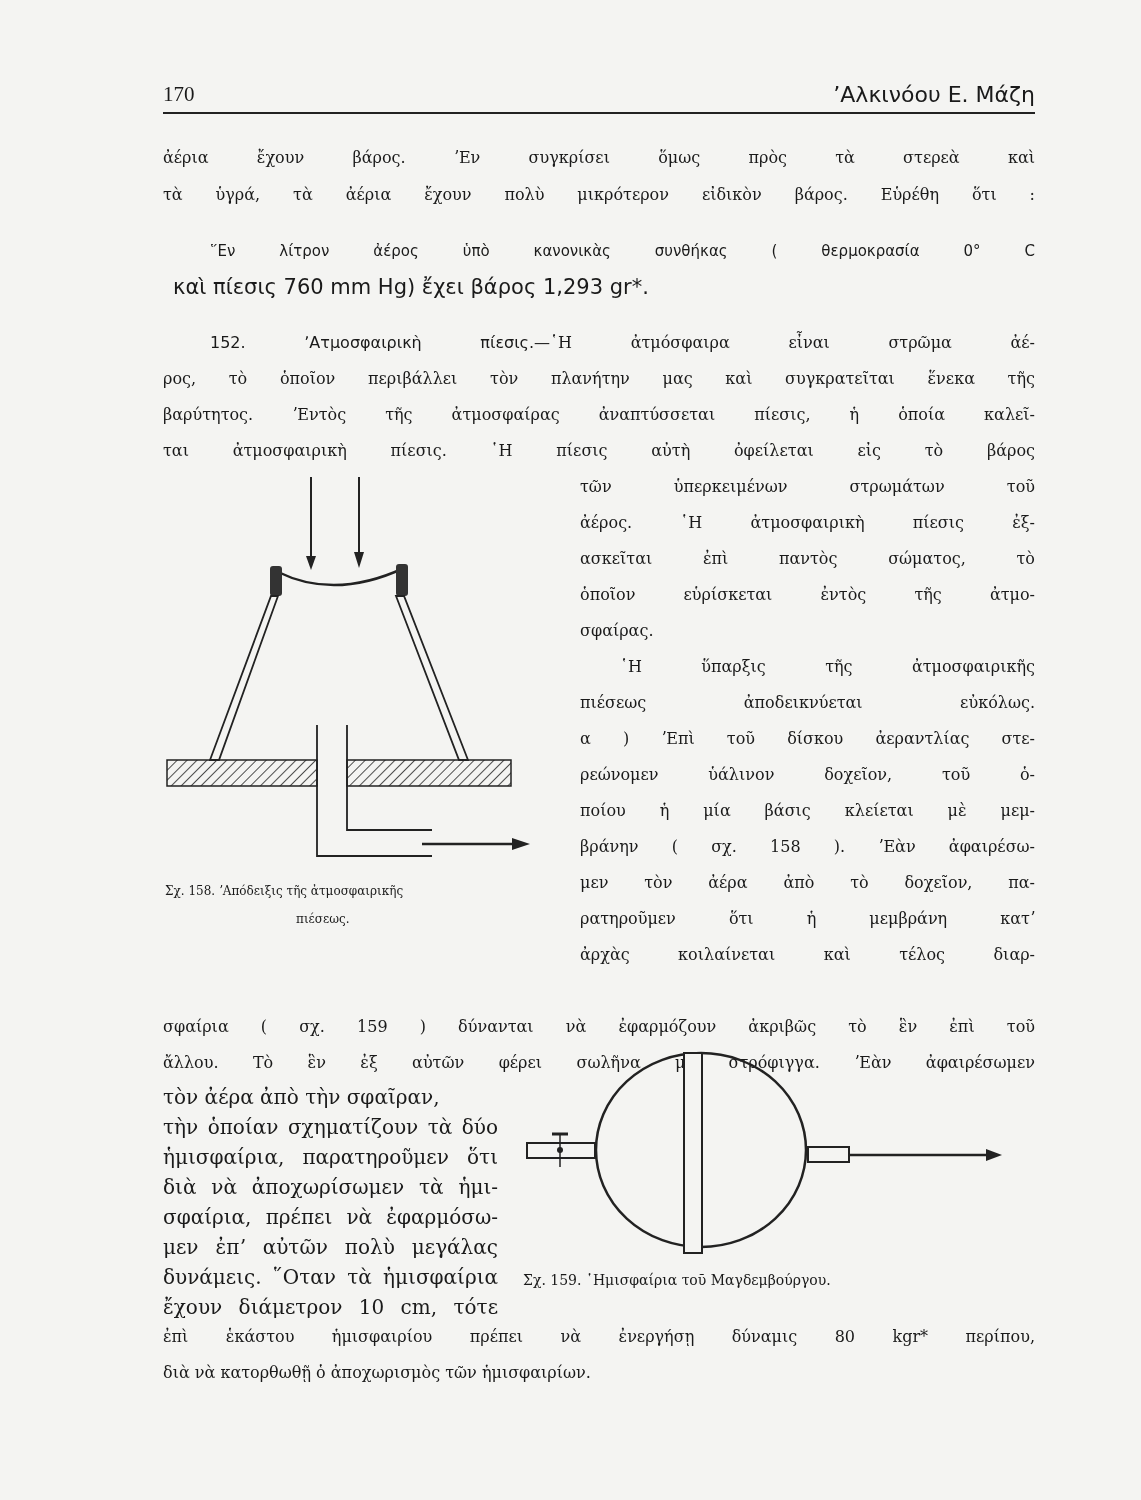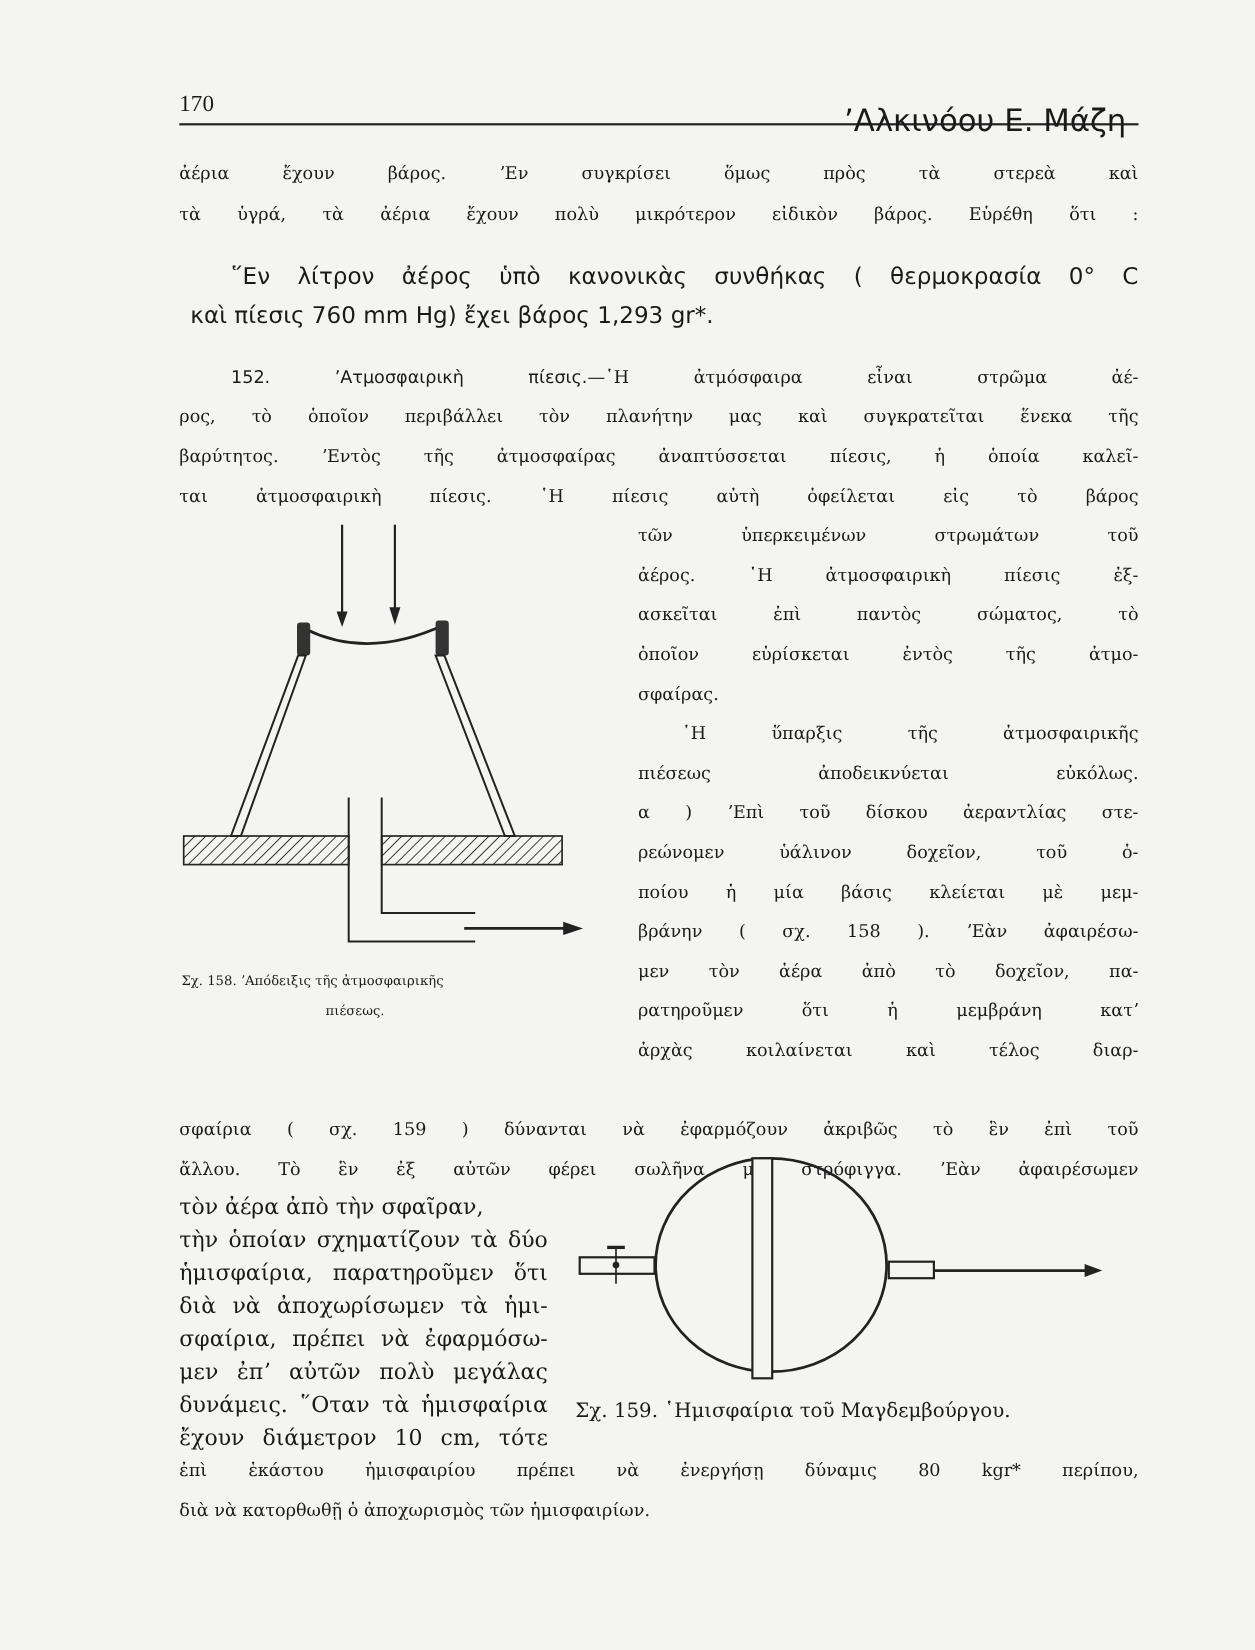--- a/index.html
+++ b/index.html
@@ -7,21 +7,21 @@
     width: 1141px; height: 1500px; background: #f4f4f2; position: relative;
     overflow: hidden; color: #1a1a1a;
     font-family: "DejaVu Serif", serif;
   }
   .page { position: absolute; left: 0; top: 0; width: 1117px; height: 1500px; }
   .header {
     position: absolute; left: 163px; top: 80px; width: 872px; height: 32px;
     border-bottom: 2px solid #222;
   }
   .page-number { position: absolute; left: 0; top: 2px; font-family: "Liberation Serif", serif; font-size: 21px; }
-  .running-head { position: absolute; right: 11px; top: 2px; font-family: "DejaVu Sans", sans-serif; font-size: 28px; margin-top: 11px; }
+  .running-head { position: absolute; right: 0; top: 2px; font-family: "DejaVu Sans", sans-serif; font-size: 22px; }
   .line {
     position: absolute; white-space: nowrap; font-family: "DejaVu Serif", serif;
     font-size: 16px; line-height: 30px; text-align: justify; text-align-last: justify;
   }
   .sans { font-family: "DejaVu Sans", sans-serif; }
   .full { left: 163px; width: 872px; }
   .right { left: 580px; width: 455px; }
   .left { left: 163px; width: 335px; font-size: 20px; }
   .caption { position: absolute; font-family: "DejaVu Serif", serif; font-size: 12px; white-space: nowrap; }
   svg { position: absolute; }
@@ -32,21 +32,21 @@
 <div class="page">
 
   <div class="header">
     <span class="page-number">170</span>
     <span class="running-head">ʼΑλκινόου Ε. Μάζη</span>
   </div>
 
   <div class="line full" style="top:143px;">ἀέρια ἔχουν βάρος. ʼΕν συγκρίσει ὅμως πρὸς τὰ στερεὰ καὶ</div>
   <div class="line full" style="top:180px;">τὰ ὑγρά, τὰ ἀέρια ἔχουν πολὺ μικρότερον εἰδικὸν βάρος. Εὑρέθη ὅτι :</div>
 
-  <div class="line sans" style="left:210px; width:825px; top:236px; font-size:21px;">῞Εν λίτρον ἀέρος ὑπὸ κανονικὰς συνθήκας ( θερμοκρασία 0° C</div>
+  <div class="line sans" style="left:210px; width:825px; top:236px; font-size:15px;">῞Εν λίτρον ἀέρος ὑπὸ κανονικὰς συνθήκας ( θερμοκρασία 0° C</div>
   <div class="line sans" style="left:173px; top:272px; font-size:21px; text-align-last:left;">καὶ πίεσις 760 mm Hg) ἔχει βάρος 1,293 gr*.</div>
 
   <div class="line" style="left:210px; width:825px; top:328px;">
     <span class="sans">152.</span>
     <span class="sans">ʼΑτμοσφαιρικὴ πίεσις.</span><span>—῾Η ἀτμόσφαιρα εἶναι στρῶμα ἀέ-</span>
   </div>
   <div class="line full" style="top:364px;">ρος, τὸ ὁποῖον περιβάλλει τὸν πλανήτην μας καὶ συγκρατεῖται ἕνεκα τῆς</div>
   <div class="line full" style="top:400px;">βαρύτητος. ʼΕντὸς τῆς ἀτμοσφαίρας ἀναπτύσσεται πίεσις, ἡ ὁποία καλεῖ-</div>
   <div class="line full" style="top:436px;">ται ἀτμοσφαιρικὴ πίεσις. ῾Η πίεσις αὐτὴ ὀφείλεται εἰς τὸ βάρος</div>
 
@@ -116,18 +116,18 @@
       <line x1="42" y1="84" x2="58" y2="84" stroke="#222" stroke-width="3"></line>
       <line x1="50" y1="84" x2="50" y2="117" stroke="#222" stroke-width="1.5"></line>
       <circle cx="50" cy="100" r="3" fill="#222"></circle>
     </g>
     <rect x="298" y="97" width="41" height="15" fill="#f4f4f2" stroke="#222" stroke-width="2"></rect>
     <g>
       <line x1="339" y1="105" x2="480" y2="105" stroke="#222" stroke-width="2.5"></line>
       <polygon points="476,99 492,105 476,111" fill="#222"></polygon>
     </g>
   </svg>
-  <div class="caption" style="left:523px; top:1272px; font-size:18px;">Σχ. 159. ῾Ημισφαίρια τοῦ Μαγδεμβούργου.</div>
+  <div class="caption" style="left:523px; top:1272px; font-size:14px;">Σχ. 159. ῾Ημισφαίρια τοῦ Μαγδεμβούργου.</div>
 
   <div class="line full" style="top:1322px;">ἐπὶ ἑκάστου ἡμισφαιρίου πρέπει νὰ ἐνεργήσῃ δύναμις 80 kgr* περίπου,</div>
   <div class="line full" style="top:1358px; text-align-last:left;">διὰ νὰ κατορθωθῇ ὁ ἀποχωρισμὸς τῶν ἡμισφαιρίων.</div>
 
 </div>
 
 </body></html>

